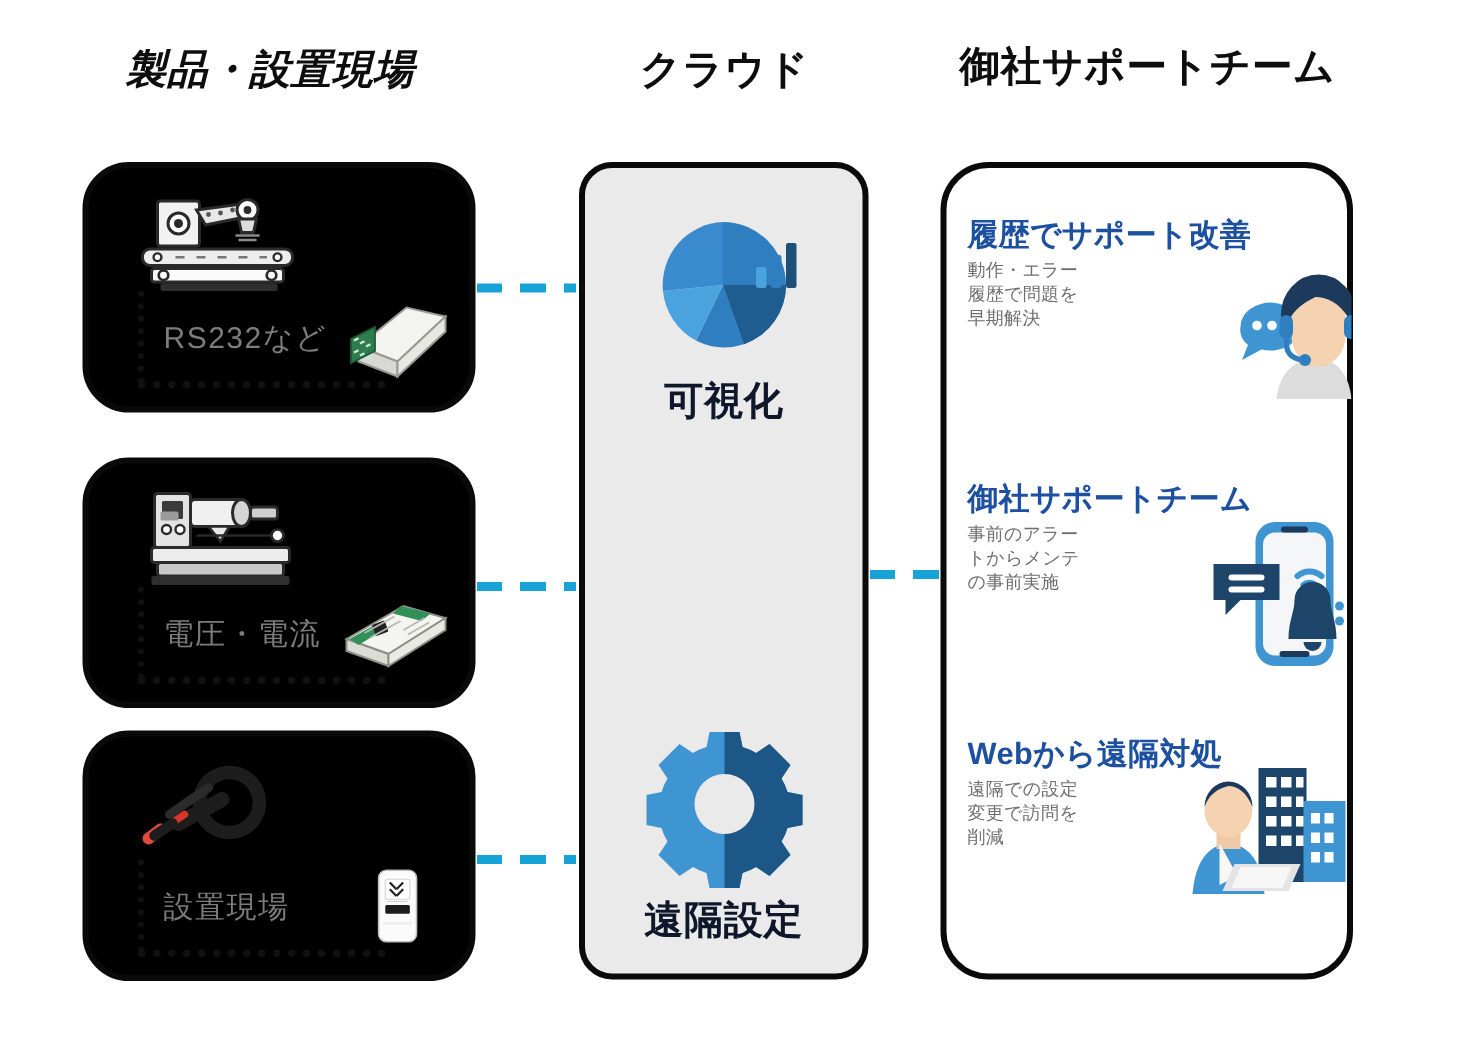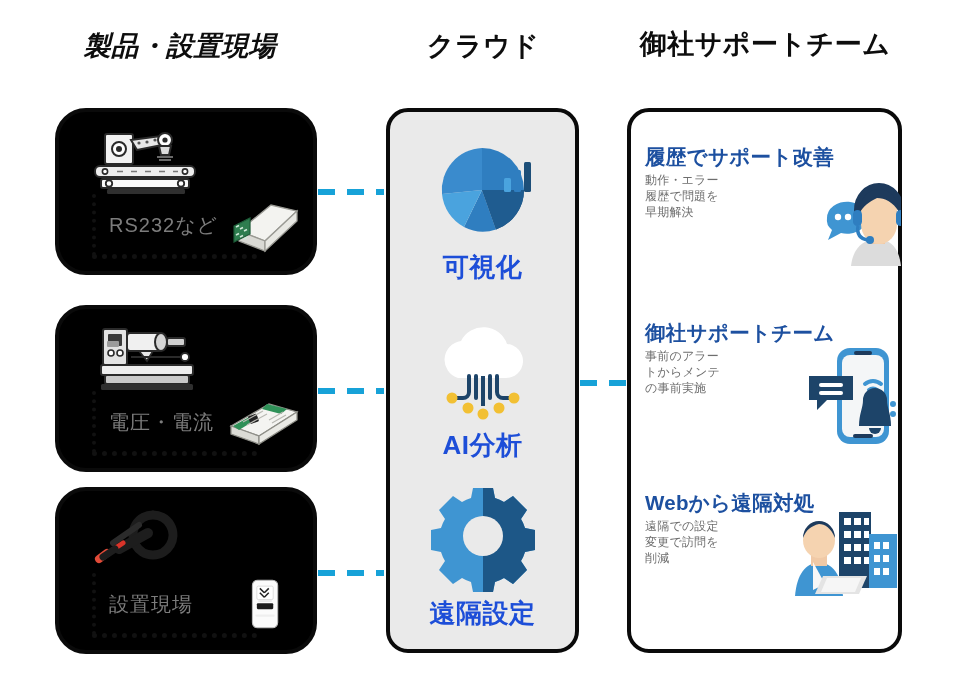--- a/index.html
+++ b/index.html
@@ -124,32 +124,32 @@
 
   .cloud-icon {
     width: 118px;
     height: 112px;
     margin: 0 auto 4px;
     display: block;
   }
   .cloud-label {
     font-size: 26px;
     font-weight: 700;
-    color: #1d4ed8;
+    color: #0f172a;
     letter-spacing: 0.5px;
   }
 
   
   #support-panel {
     left: 627px;
     top: 108px;
     width: 275px;
     height: 545px;
     background: #ffffff;
-    border-radius: 22px;
+    border-radius: 32px;
   }
   .support-block {
     position: absolute;
     left: 14px;
     width: 250px;
   }
   #support-block-0 { top: 32px; }
   #support-block-1 { top: 208px; }
   #support-block-2 { top: 378px; }
 
@@ -303,36 +303,20 @@
       <path d="M40 93 A42 42 0 0 1 18 60 L58 56 Z" fill="#4aa3de"></path>
       <path d="M18 60 A42 42 0 0 1 58 14 L58 56 Z" fill="#3a8bcd"></path>
       <path d="M100 56 A42 42 0 0 1 72 95.5 L58 56 Z" fill="#1f5c90"></path>
       <rect x="80" y="44" width="7" height="14" rx="1.5" fill="#4aa3de"></rect>
       <rect x="90" y="36" width="7" height="22" rx="1.5" fill="#2f7ec0"></rect>
       <rect x="100" y="28" width="7" height="30" rx="1.5" fill="#1d4f79"></rect>
     </svg>
     <div class="cloud-label">可視化</div>
   </div>
 
-  <div class="cloud-item" id="cloud-item-1">
-    <svg class="cloud-icon" viewBox="0 0 118 112">
-      <path d="M34 66 a19 19 0 0 1 3-37 a25 25 0 0 1 46 3 a16 16 0 0 1 -2 34 Z" fill="#ffffff"></path>
-      <path d="M59 64 v30" stroke="#1d4469" stroke-width="4" fill="none"></path>
-      <path d="M45 64 v16 a6 6 0 0 1 -6 6 h-8" stroke="#1d4469" stroke-width="4" fill="none" stroke-linecap="round"></path>
-      <path d="M73 64 v16 a6 6 0 0 0 6 6 h8" stroke="#1d4469" stroke-width="4" fill="none" stroke-linecap="round"></path>
-      <path d="M52 64 v22" stroke="#1d4469" stroke-width="4" fill="none" stroke-linecap="round"></path>
-      <path d="M66 64 v22" stroke="#1d4469" stroke-width="4" fill="none" stroke-linecap="round"></path>
-      <circle cx="28" cy="86" r="5.5" fill="#f2c033"></circle>
-      <circle cx="90" cy="86" r="5.5" fill="#f2c033"></circle>
-      <circle cx="44" cy="96" r="5.5" fill="#f2c033"></circle>
-      <circle cx="75" cy="96" r="5.5" fill="#f2c033"></circle>
-      <circle cx="59" cy="102" r="5.5" fill="#f2c033"></circle>
-    </svg>
-    <div class="cloud-label">AI分析</div>
-  </div>
 
   <div class="cloud-item" id="cloud-item-2">
     <svg class="cloud-icon" viewBox="0 0 118 112">
       <g transform="translate(59,56)">
         <path d="M-10 -48 h20 l2 10 a38 38 0 0 1 9 4 l9 -6 l14 14 l-6 9 a38 38 0 0 1 4 9 l10 2 v20 l-10 2 a38 38 0 0 1 -4 9 l6 9 l-14 14 l-9 -6 a38 38 0 0 1 -9 4 l-2 10 h-20 l-2 -10 a38 38 0 0 1 -9 -4 l-9 6 l-14 -14 l6 -9 a38 38 0 0 1 -4 -9 l-10 -2 v-20 l10 -2 a38 38 0 0 1 4 -9 l-6 -9 l14 -14 l9 6 a38 38 0 0 1 9 -4 Z" fill="#3f95d2"></path>
         <path d="M0 -48 h10 l2 10 a38 38 0 0 1 9 4 l9 -6 l14 14 l-6 9 a38 38 0 0 1 4 9 l10 2 v20 l-10 2 a38 38 0 0 1 -4 9 l6 9 l-14 14 l-9 -6 a38 38 0 0 1 -9 4 l-2 10 h-10 Z" fill="#1d5787"></path>
         <circle cx="0" cy="0" r="20" fill="#eaeaea"></circle>
       </g>
     </svg>
     <div class="cloud-label">遠隔設定</div>

